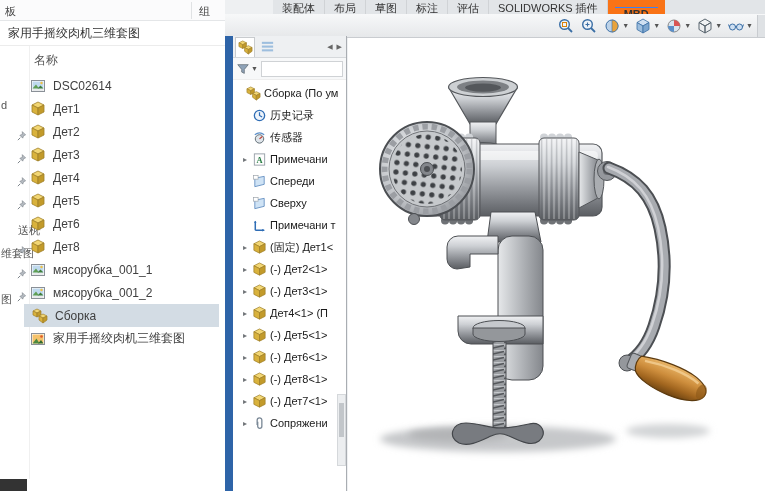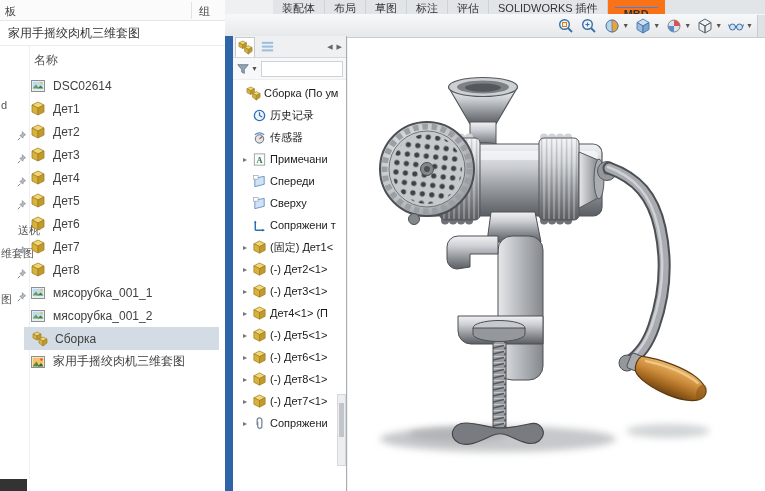--- a/index.html
+++ b/index.html
@@ -286,26 +286,20 @@
     <span class="fname">Дет5</span>
   </div>
 
   <div class="frow">
     <svg>
             <use href="#sym-part"></use>
           </svg>
     <span class="fname">Дет6</span>
   </div>
 
-  <div class="frow">
-    <svg>
-            <use href="#sym-part"></use>
-          </svg>
-    <span class="fname">Дет7</span>
-  </div>
 
   <div class="frow">
     <svg>
             <use href="#sym-part"></use>
           </svg>
     <span class="fname">Дет8</span>
   </div>
 
   <div class="frow">
     <svg>
@@ -482,21 +476,21 @@
           </svg>
     <span class="lbl">Сверху</span>
   </div>
 
 
   <div class="trow child">
     <span class="arr"></span>
     <svg>
             <use href="#sym-origin"></use>
           </svg>
-    <span class="lbl">Сопряжени т</span>
+    <span class="lbl">Примечани т</span>
   </div>
 
   <div class="trow child">
     <span class="arr">▸</span>
     <svg>
             <use href="#sym-part"></use>
           </svg>
     <span class="lbl">(固定) Дет1&lt;</span>
   </div>
 

